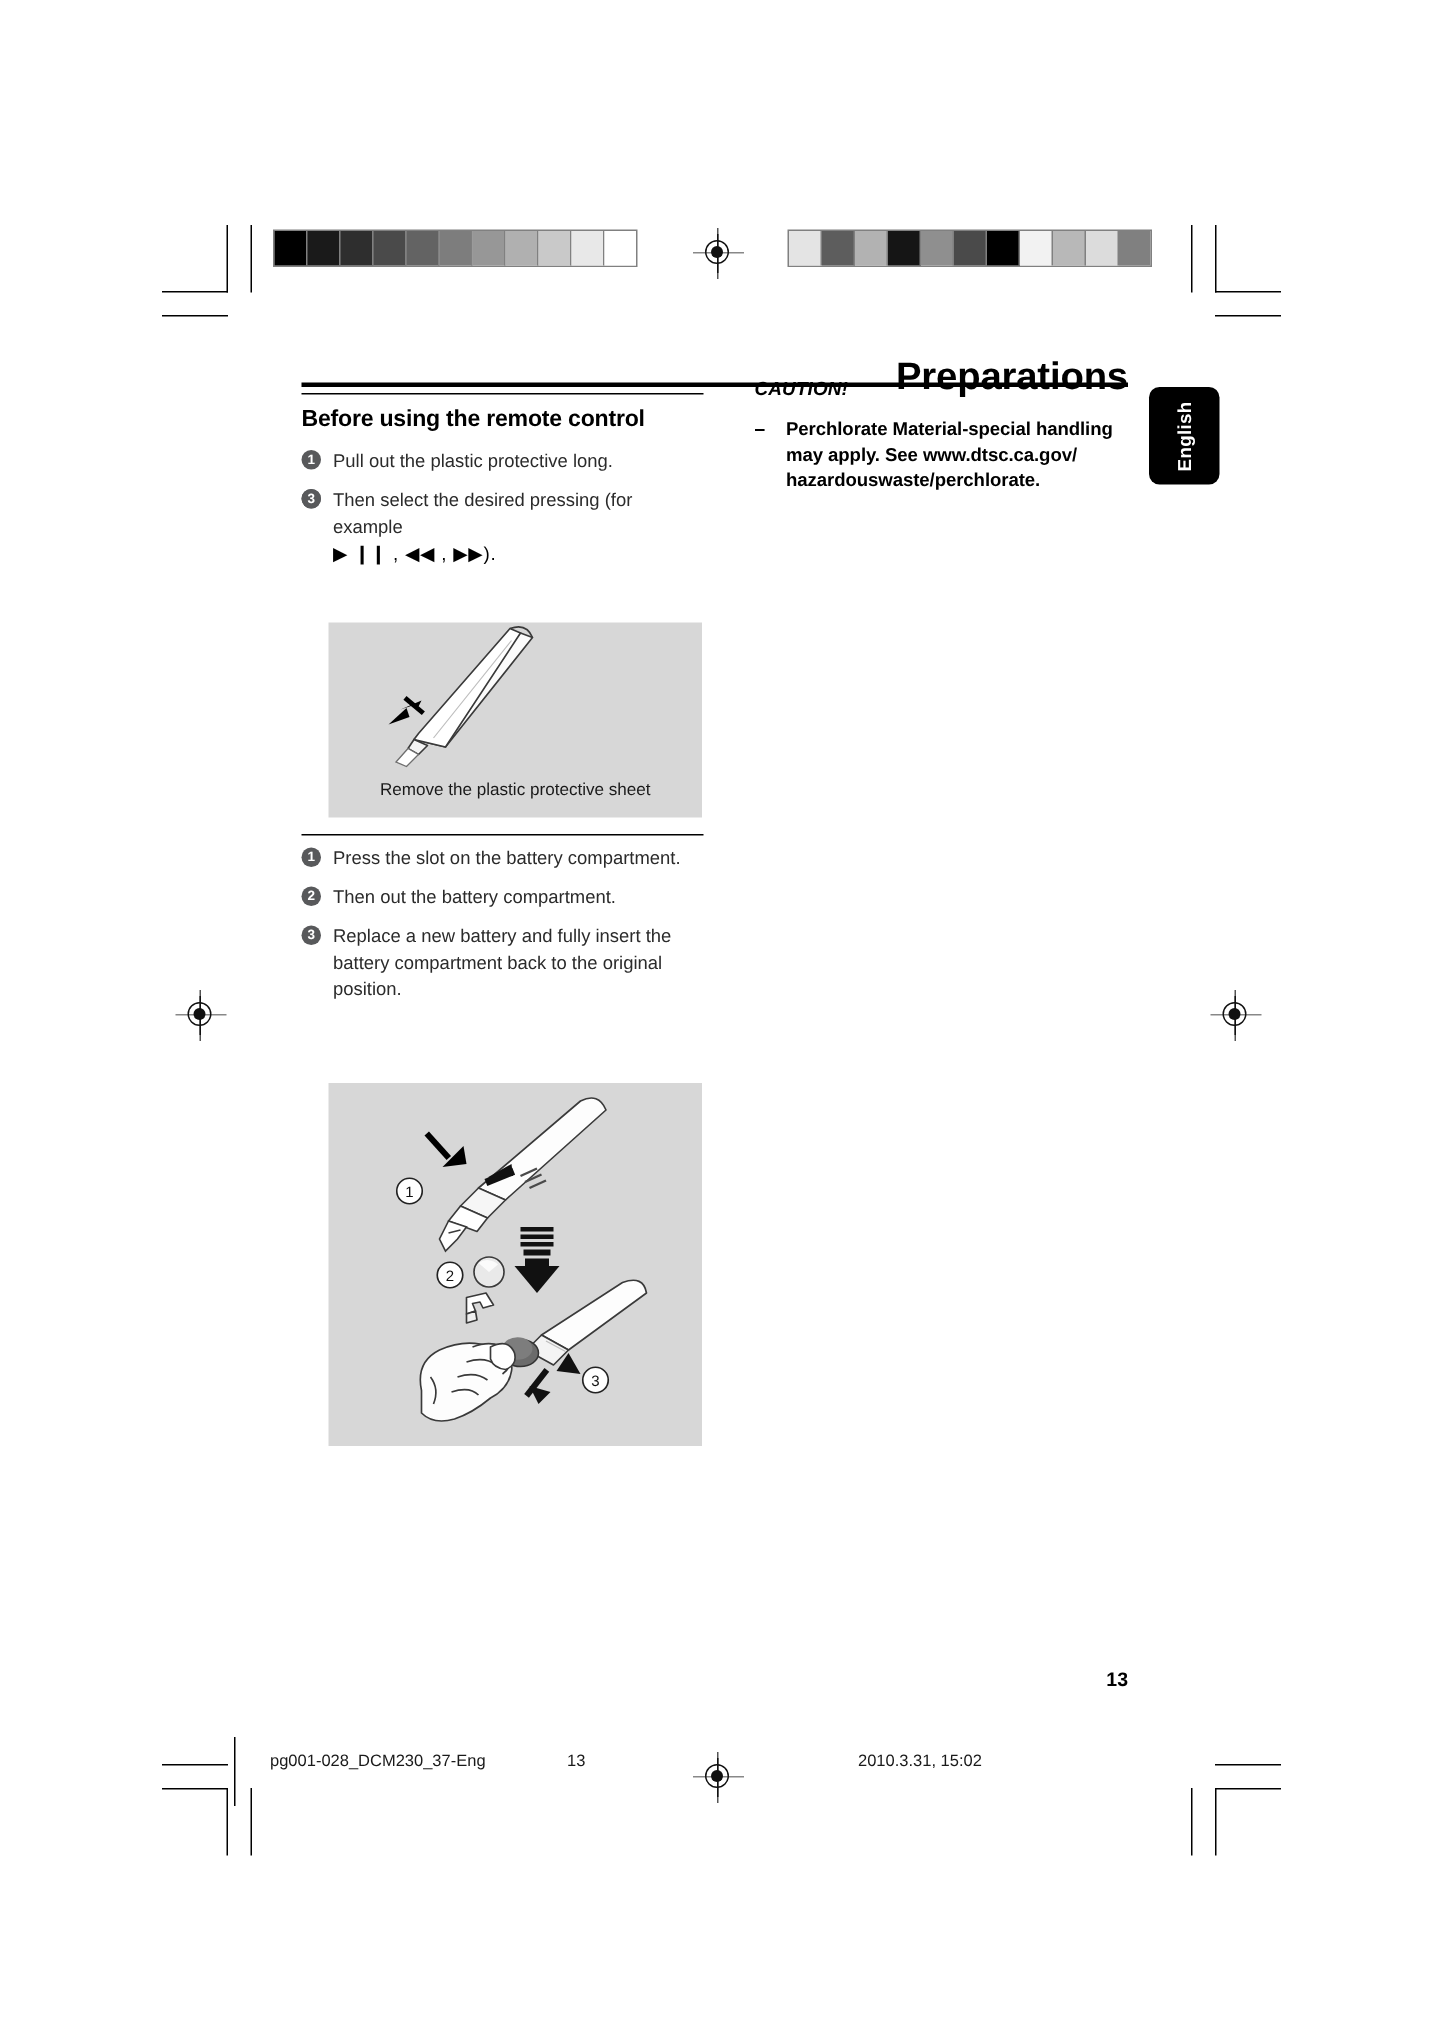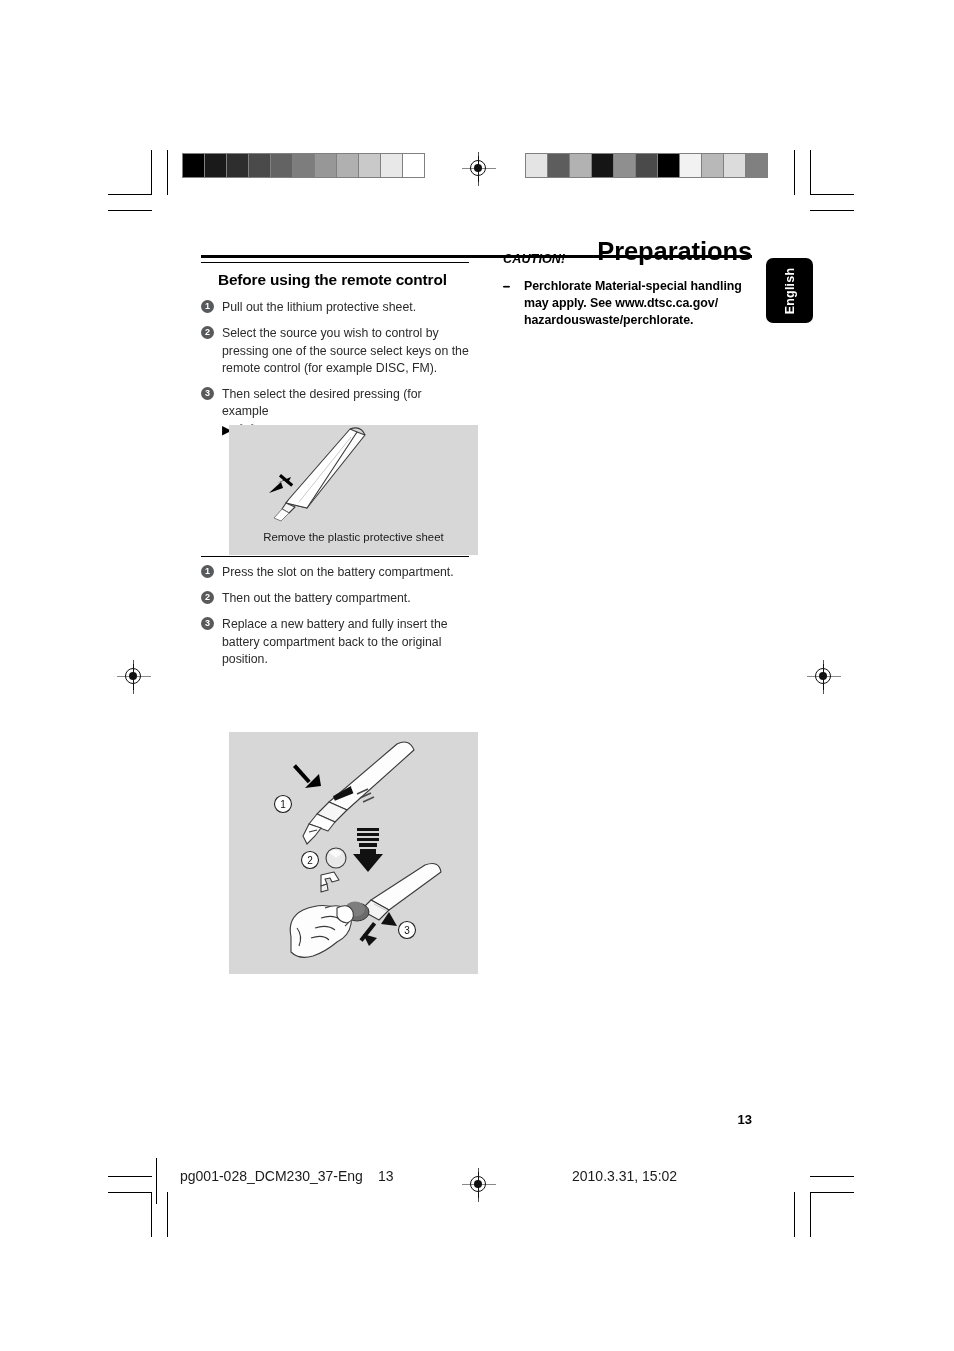--- a/index.html
+++ b/index.html
@@ -139,21 +139,21 @@
   }
 
   .section-rule {
     width: 268px;
     height: 1.4px;
     background: #000;
     margin-bottom: 7px;
   }
 
   h2.section-heading {
-    margin: 0 0 9px 17px;
+    margin: 0 0 9px 0;
     font-size: 15.4px;
     font-weight: bold;
     line-height: 1.28;
     letter-spacing: -0.15px;
   }
 
   
   ol.steps {
     list-style: none;
     margin: 0;
@@ -220,21 +220,21 @@
     position: absolute;
     left: 0;
     top: 0;
     font-weight: bold;
     font-style: normal;
   }
 
   
   figure.illus {
     position: absolute;
-    margin: 10px;
+    margin: 0;
     background: #d7d7d7;
   }
   #figure-sheet   { left: 219px; top: 415px; width: 249px; height: 130px; }
   #figure-battery { left: 219px; top: 722px; width: 249px; height: 242px; }
 
   figure.illus svg { display: block; width: 100%; height: 100%; }
 
   figcaption.illus-caption {
     position: absolute;
     left: 0;
@@ -261,21 +261,21 @@
     position: absolute;
     left: 156px;
     top: 1158px;
     width: 1px;
     height: 46px;
     background: #000;
   }
   .footer-text {
     position: absolute;
     top: 1168px;
-    font-size: 14px;
+    font-size: 11px;
     color: #1a1a1a;
     white-space: nowrap;
   }
   #footer-file { left: 180px; }
   #footer-page { left: 378px; }
   #footer-date { left: 572px; }
 </style>
 </head>
 <body>
 
@@ -371,25 +371,24 @@
 </div>
 
 <div id="col-left">
 
   <div class="section-rule"></div>
   <h2 class="section-heading">Before using the remote control</h2>
 
   <ol class="steps">
     <li>
       <span class="num">1</span>
-      <span>Pull out the lithium protective sheet.</span>
+      <span>Pull out the plastic protective long.</span>
     </li>
     <li>
       <span class="num">2</span>
-      <span>Select the source you wish to control by pressing one of the source select keys on the remote control (for example DISC, FM).</span>
     </li>
     <li>
       <span class="num">3</span>
       <span>Then select the desired pressing (for example</span>
       <span class="media-keys">▶ ❙❙ ,  ◀◀ , ▶▶).</span>
     </li>
   </ol>
 
 </div>
 

